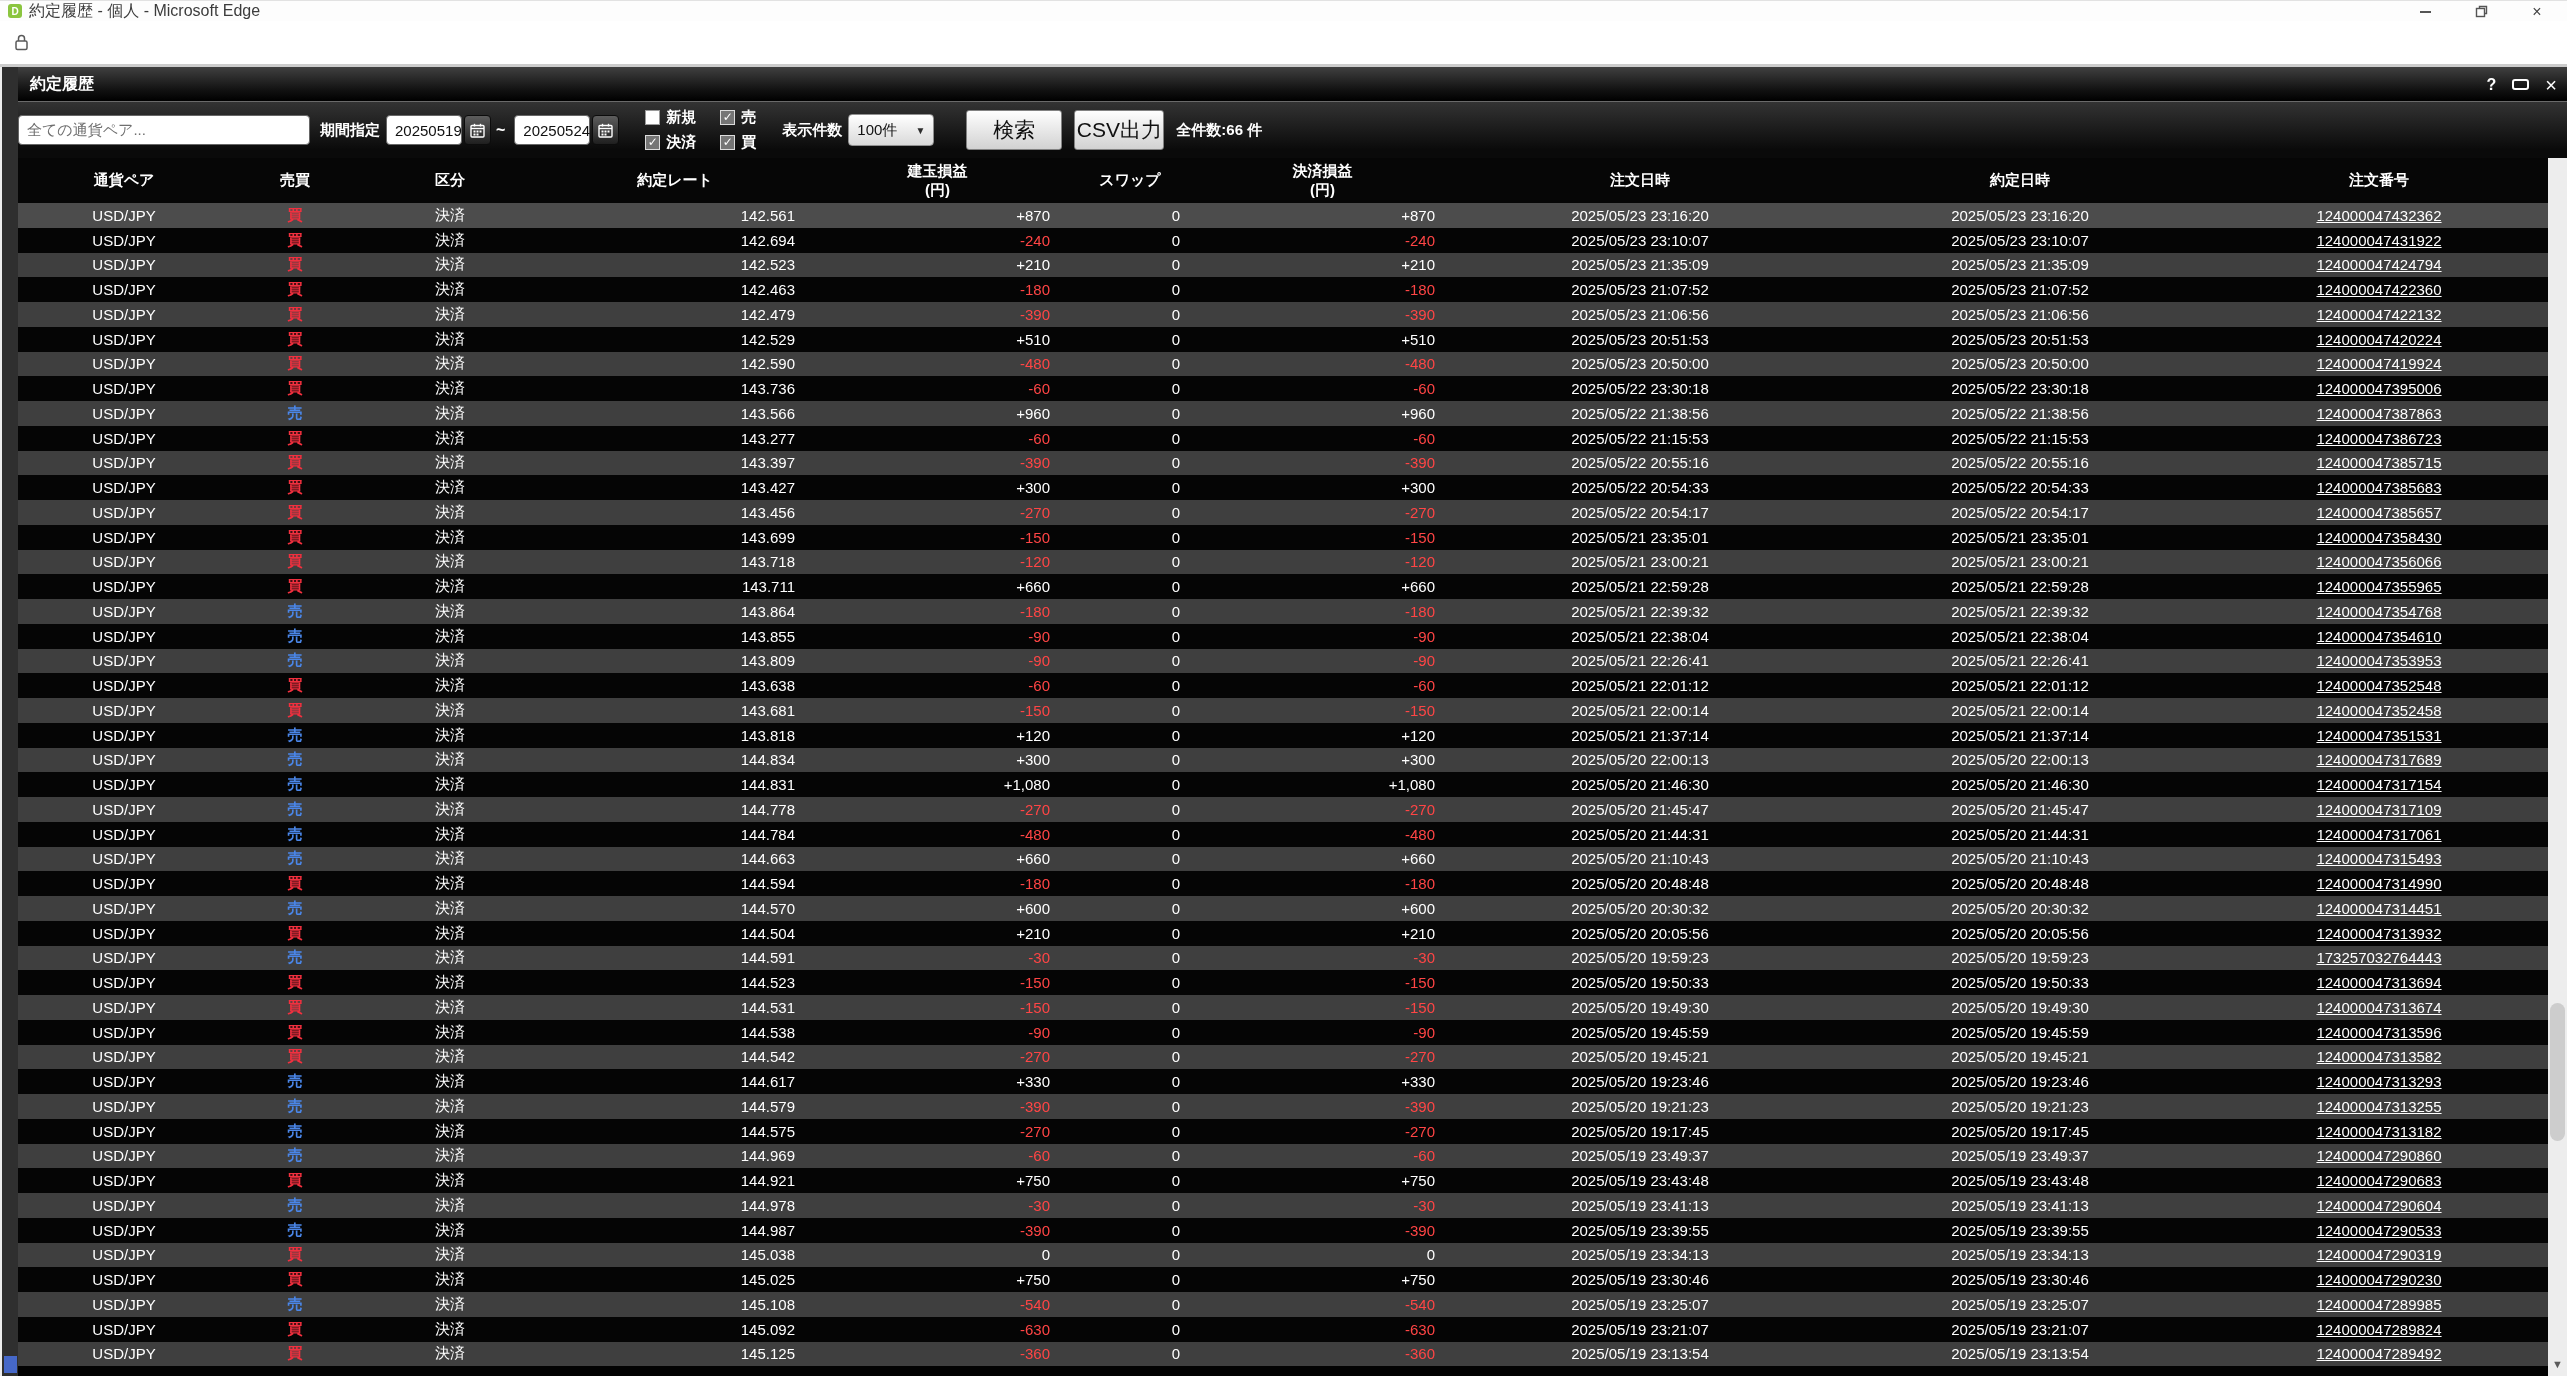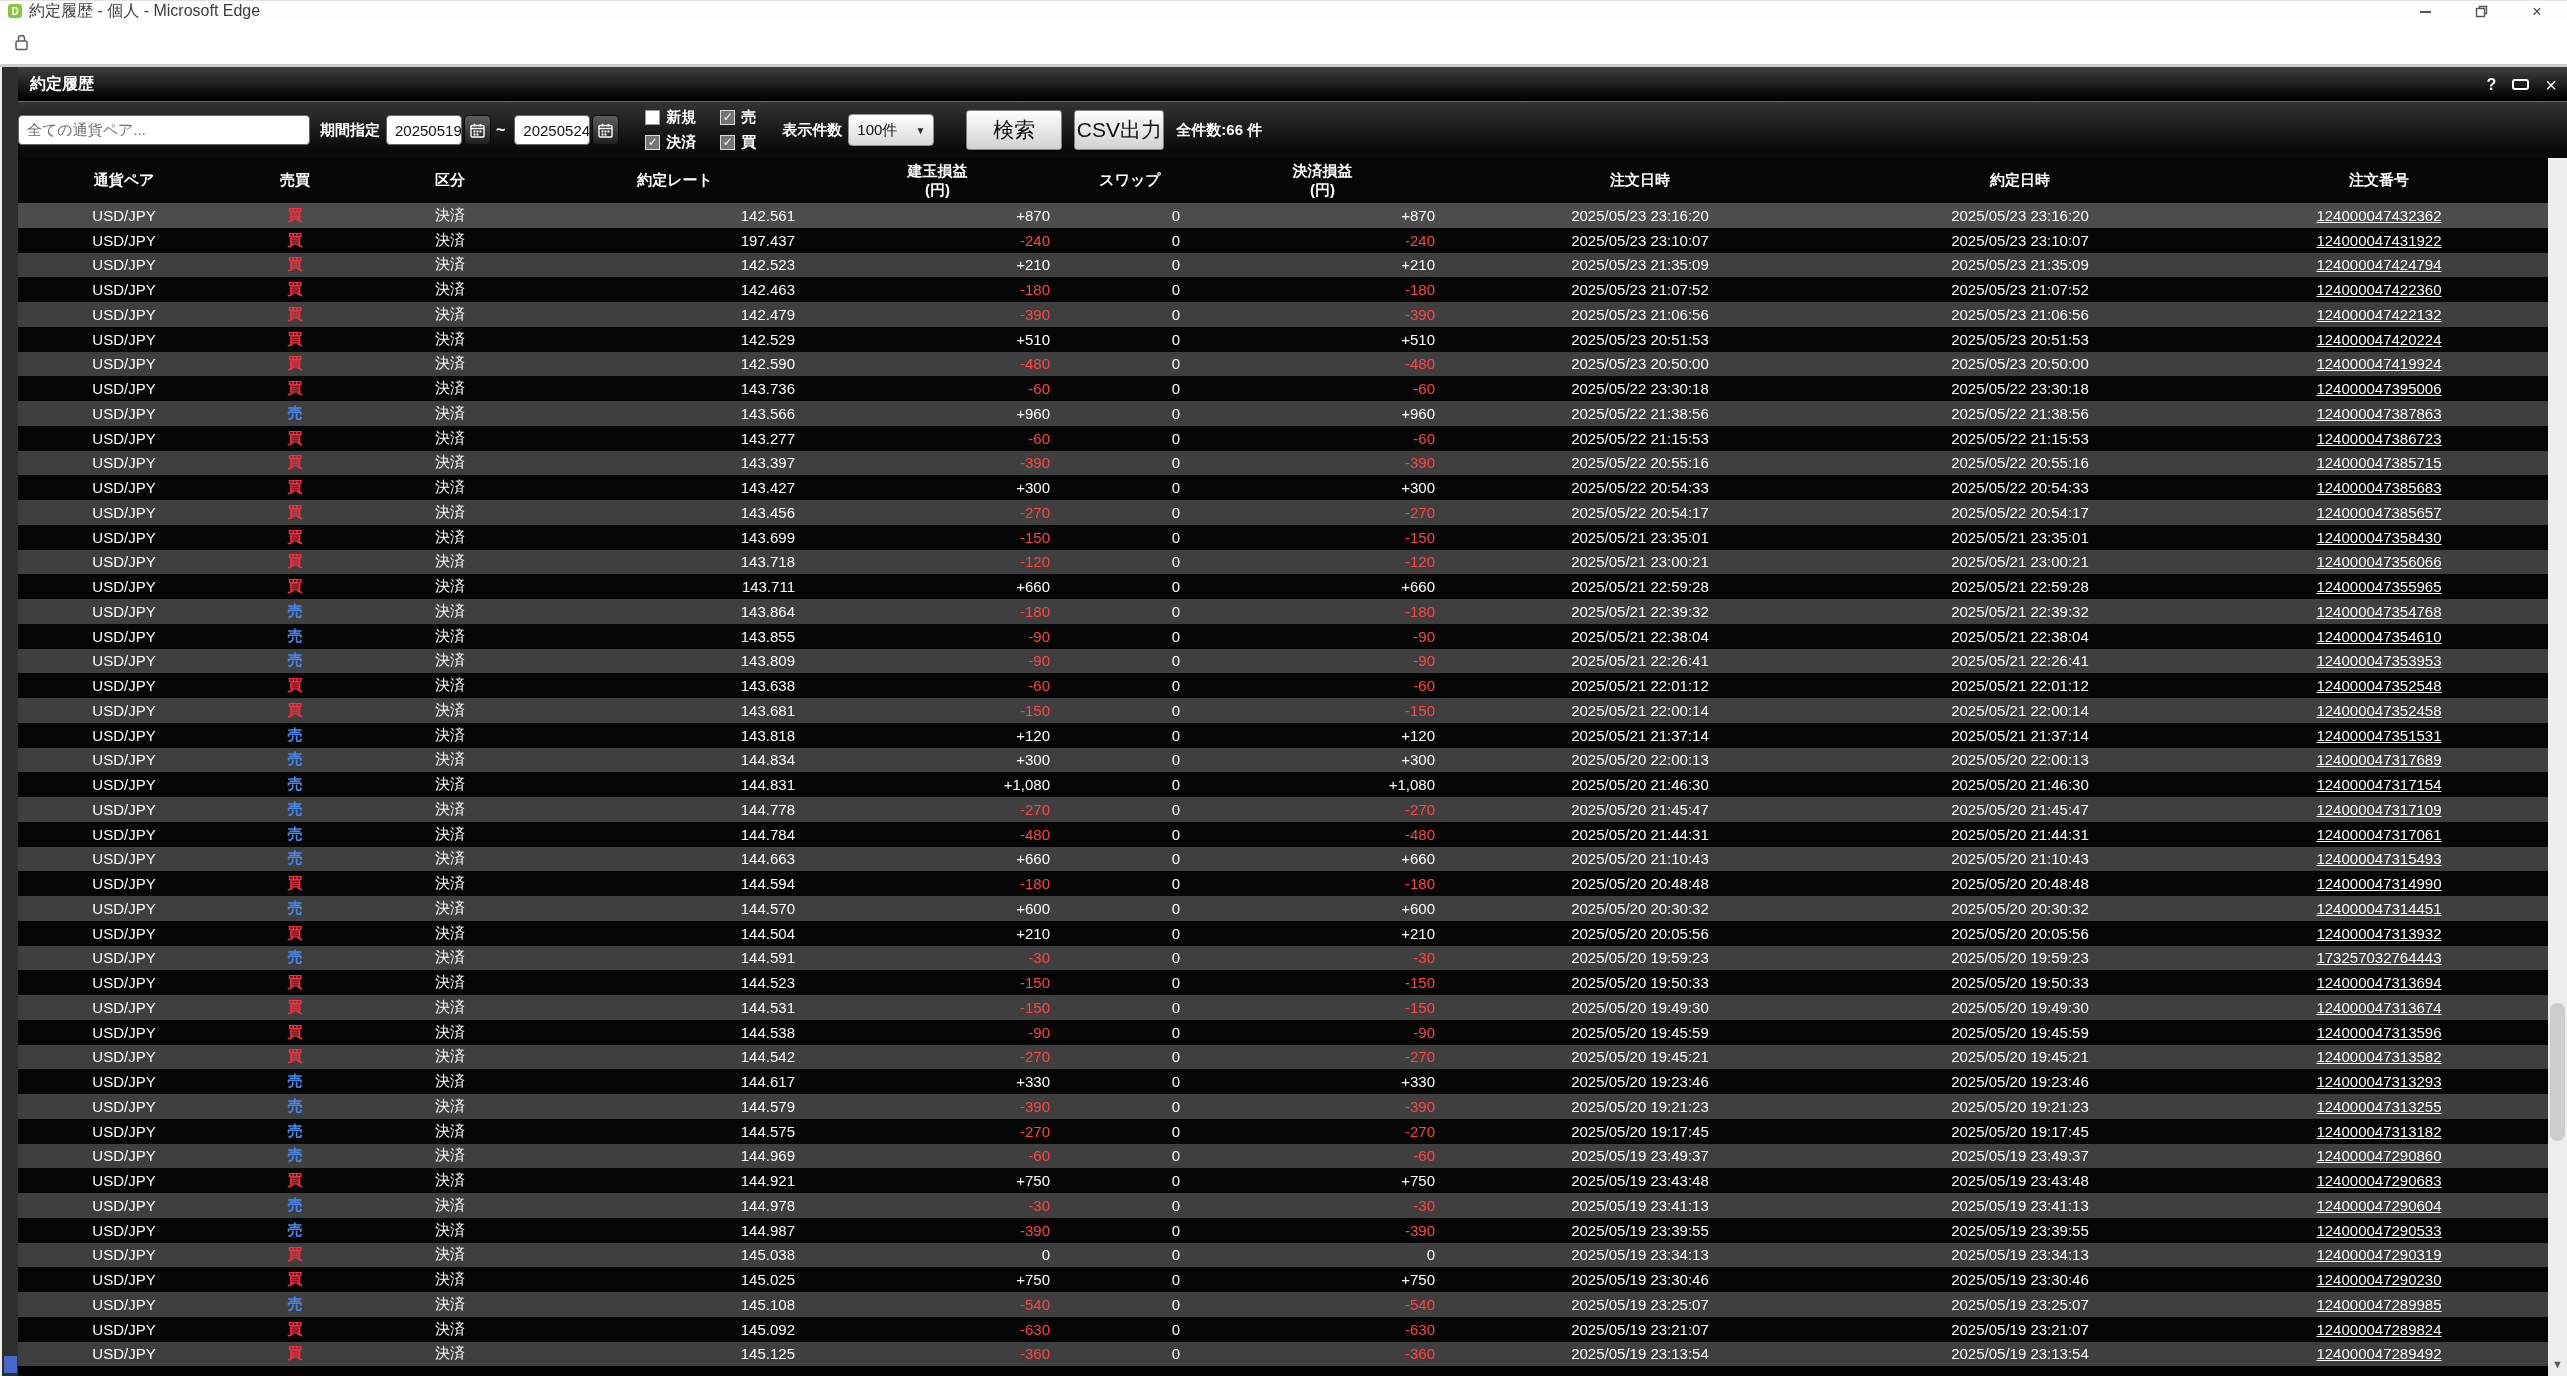--- a/index.html
+++ b/index.html
@@ -229,21 +229,21 @@
         <div class="cell c5 num">0</div>
         <div class="cell c6 num pl">+870</div>
         <div class="cell c7 ctr">2025/05/23 23:16:20</div>
         <div class="cell c8 ctr">2025/05/23 23:16:20</div>
         <div class="cell c9 ctr"><span class="order-link">124000047432362</span></div>
       </div>
       <div class="trow even">
         <div class="cell c0 ctr">USD/JPY</div>
         <div class="cell c1 ctr side buy">買</div>
         <div class="cell c2 ctr">決済</div>
-        <div class="cell c3 num">197.437</div>
+        <div class="cell c3 num">142.694</div>
         <div class="cell c4 num pl neg">-240</div>
         <div class="cell c5 num">0</div>
         <div class="cell c6 num pl neg">-240</div>
         <div class="cell c7 ctr">2025/05/23 23:10:07</div>
         <div class="cell c8 ctr">2025/05/23 23:10:07</div>
         <div class="cell c9 ctr"><span class="order-link">124000047431922</span></div>
       </div>
       <div class="trow odd">
         <div class="cell c0 ctr">USD/JPY</div>
         <div class="cell c1 ctr side buy">買</div>

